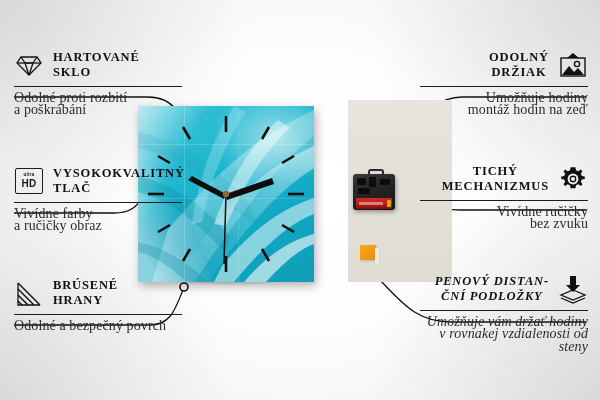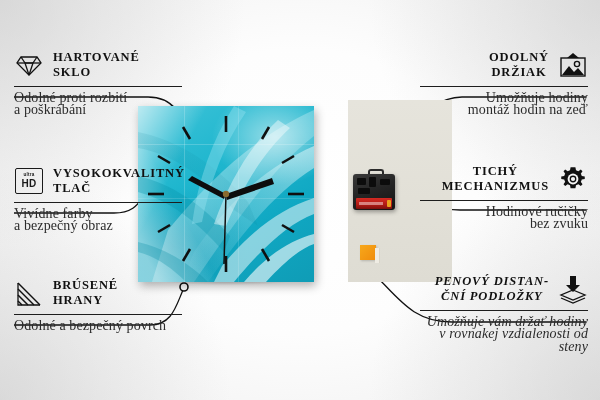--- a/index.html
+++ b/index.html
@@ -396,21 +396,21 @@
         </div>
       </div>
       <div class="feat-title">
         <div>VYSOKOKVALITNÝ</div>
         <div>TLAČ</div>
       </div>
     </div>
     <div class="feat-rule"></div>
     <div class="feat-desc">
       <div>Vivídne farby</div>
-      <div>a bezpečný obraz</div>
+      <div>a ručičky obraz</div>
     </div>
   </div>
 
   <div class="feature left" id="feature-polished-edges">
     <div class="feat-head">
       <div class="feat-icon">
         <svg width="28" height="26" viewBox="0 0 28 26" stroke="#111" stroke-width="1.5" fill="none">
           <path d="M3,3 L25,25"></path>
             <path d="M3,9 L19,25"></path>
             <path d="M3,15 L13,25"></path>
@@ -461,21 +461,21 @@
           <circle cx="14" cy="14" r="2.1" fill="#f6f6f6"></circle>
         </svg>
       </div>
       <div class="feat-title">
         <div>TICHÝ</div>
         <div>MECHANIZMUS</div>
       </div>
     </div>
     <div class="feat-rule"></div>
     <div class="feat-desc">
-      <div>Hodinové ručičky</div>
+      <div>Vivídne ručičky</div>
       <div>bez zvuku</div>
     </div>
   </div>
 
   <div class="feature right" id="feature-foam-spacers">
     <div class="feat-head">
       <div class="feat-icon">
         <svg width="30" height="30" viewBox="0 0 30 30" stroke="#111" stroke-width="1.3" fill="none">
           <path d="M12,2 L18,2 L18,11 L22,11 L15,18 L8,11 L12,11 Z" fill="#111" stroke="none"></path>
           <path d="M15,16 L27,21 L15,26 L3,21 Z"></path>

